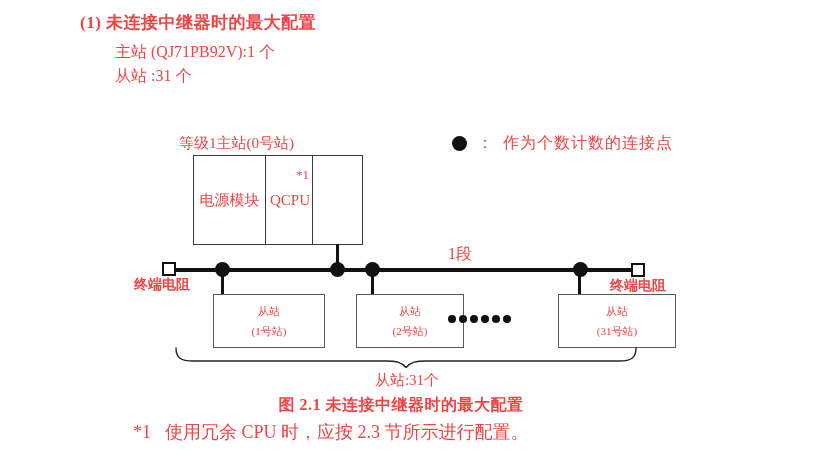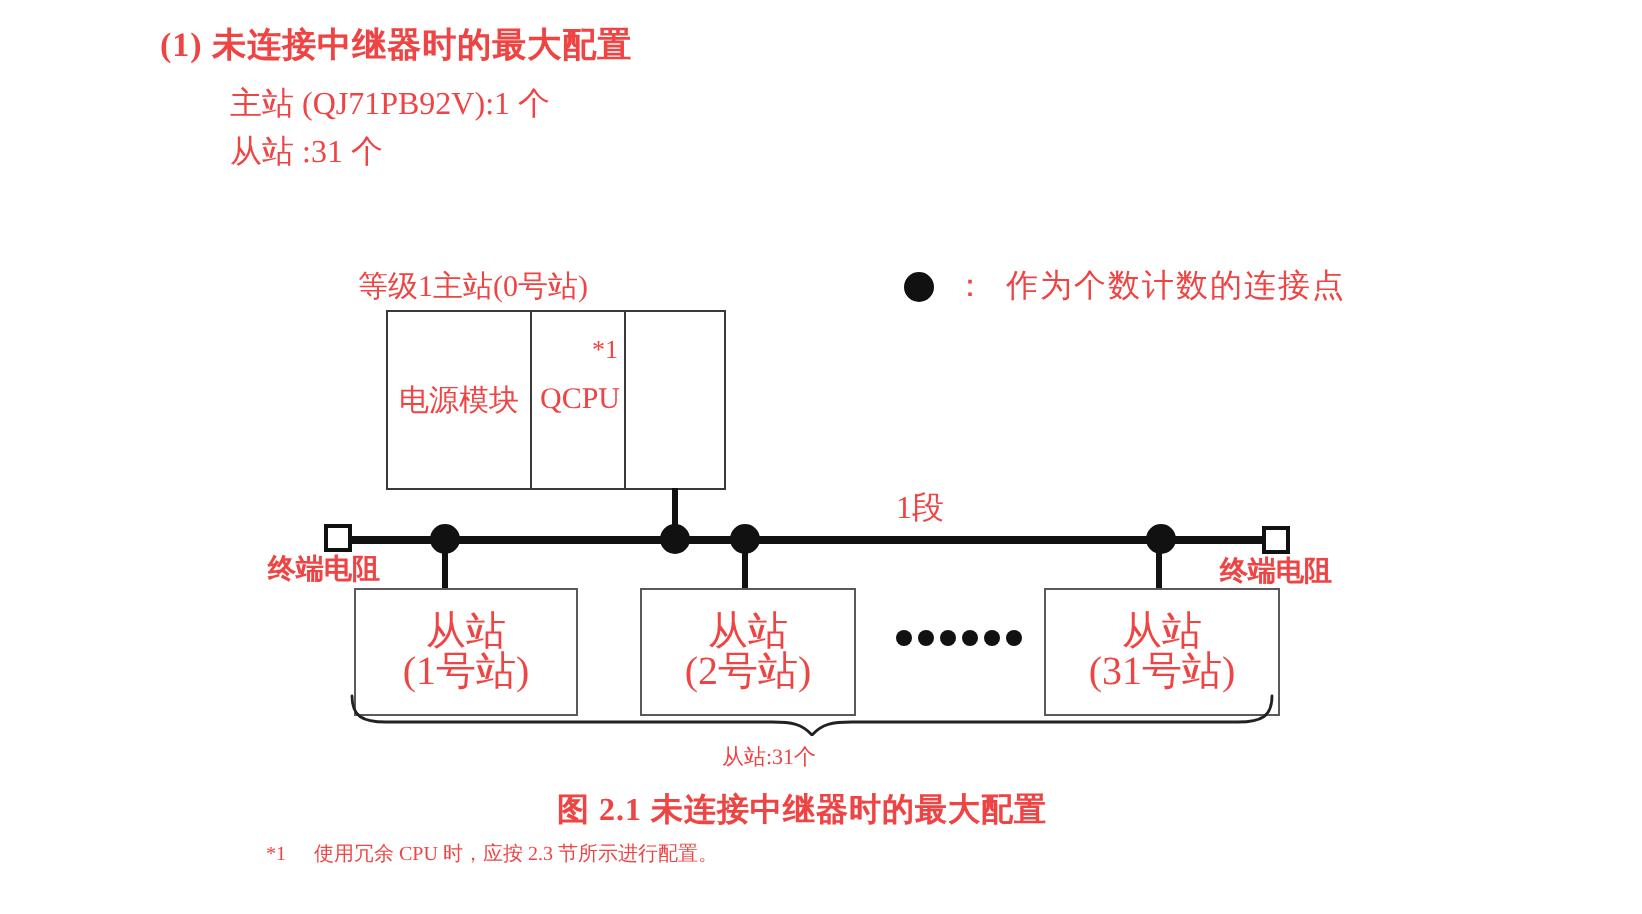--- a/index.html
+++ b/index.html
@@ -45,34 +45,34 @@
   .stub { width:3px; background:#111111; }
   .stub-master { left:336px; top:244px; height:27px; }
   .stub-s1  { left:221px; top:270px; height:26px; }
   .stub-s2  { left:371px; top:270px; height:26px; }
   .stub-s31 { left:578px; top:270px; height:27px; }
 
   .bdot { width:15px; height:15px; border-radius:50%; background:#111111; top:262px; }
   .bdot-1 { left:215px; } .bdot-2 { left:330px; } .bdot-3 { left:365px; } .bdot-4 { left:573px; }
 
   
-  .slave { top:294px; height:64px; border:1.5px solid #5a5a5a; display:flex; flex-direction:column;
-           align-items:center; justify-content:center; font-size:20px; line-height:20px; background:#ffffff; }
+  .slave { top:294px; height:54px; border:1.5px solid #5a5a5a; display:flex; flex-direction:column;
+           align-items:center; justify-content:center; font-size:11px; line-height:20px; background:#ffffff;margin-left:36px; }
   .slave-1  { left:177px; width:112px; }
   .slave-2  { left:320px; width:108px; }
   .slave-31 { left:522px; width:118px; }
 
   .ellipsis { left:448px; top:315px; display:flex; gap:3px; align-items:center; }
   .edot { width:8px; height:8px; border-radius:50%; background:#111111; }
 
   
   .brace { left:175px; top:347px; width:462px; height:21px; }
-  .brace-label { left:361px; top:371px; width:92px; font-size:11px; }
+  .brace-label { left:361px; top:371px; width:92px; text-align:center; font-size:15px; }
   .caption { left:0; top:395px; width:802px; text-align:center; font-size:16px; font-weight:bold; letter-spacing:0.5px; }
-  .footnote { left:133px; top:420px; font-size:10px; white-space:nowrap; }
+  .footnote { left:133px; top:420px; font-size:18px; white-space:nowrap; }
   .fn-marker { margin-right:14px; }
 </style>
 </head>
 <body>
 
 <div class="page">
 
   <div class="abs heading">(1) 未连接中继器时的最大配置</div>
   <div class="abs spec1">主站 (QJ71PB92V):1 个</div>
   <div class="abs spec2">从站 :31 个</div>

